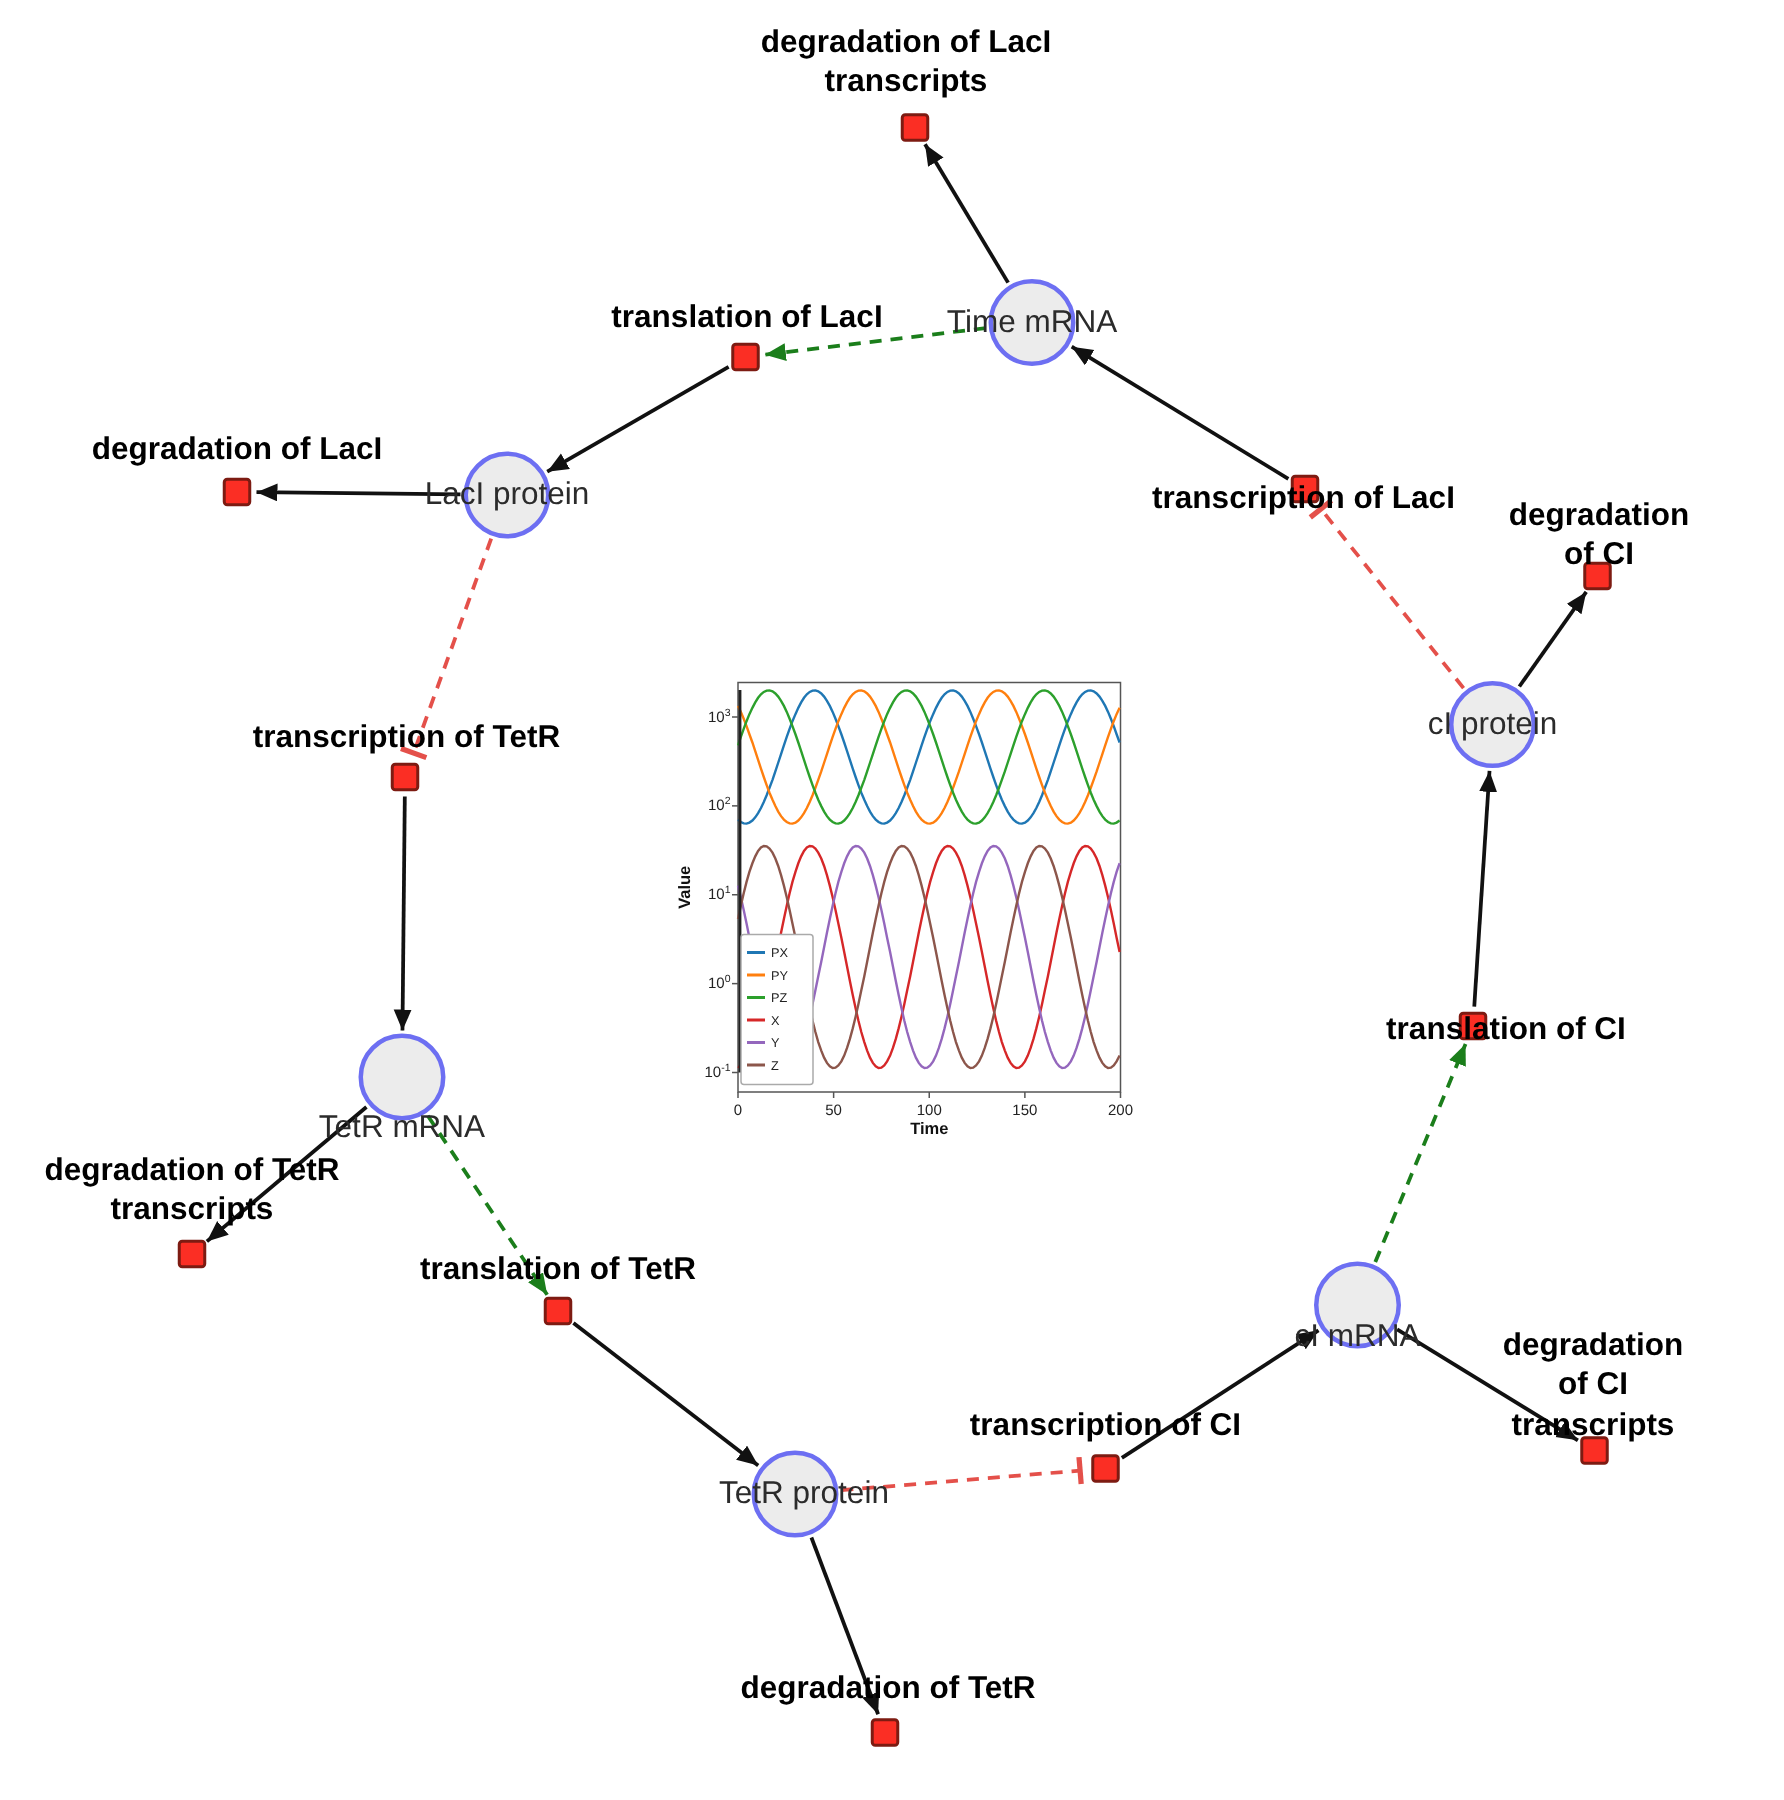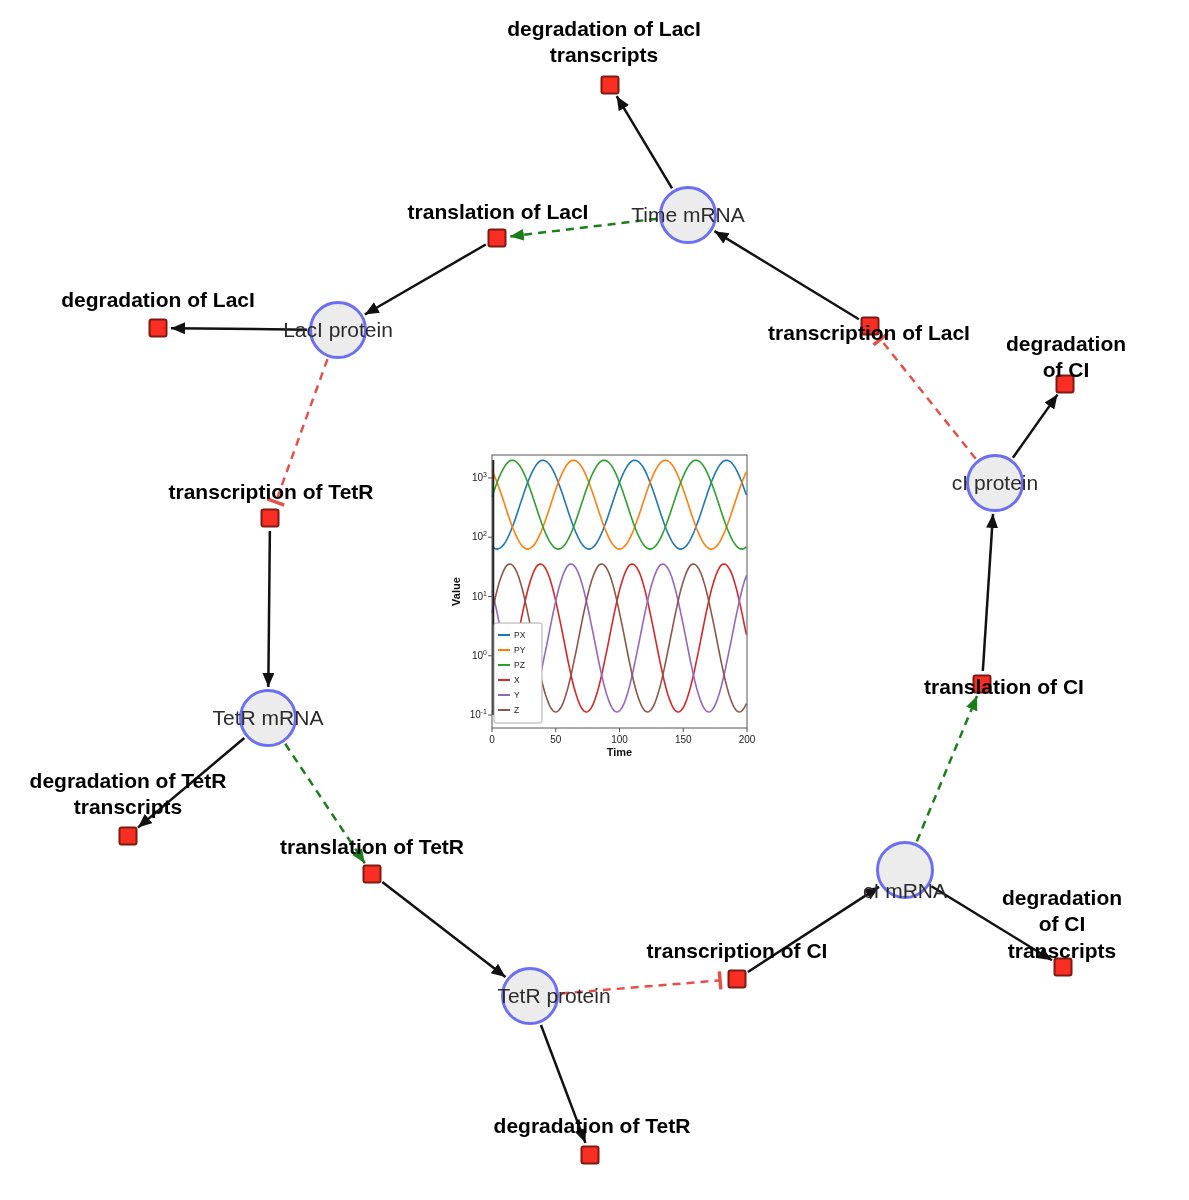--- a/index.html
+++ b/index.html
@@ -58,22 +58,22 @@
 
   <div class="node species-node" style="left: 688px; top: 215px;"></div>
   <div class="node species-node" style="left: 338px; top: 330px;"></div>
   <div class="node species-node" style="left: 268px; top: 718px;"></div>
   <div class="node species-node" style="left: 530px; top: 996px;"></div>
   <div class="node species-node" style="left: 905px; top: 870px;"></div>
   <div class="node species-node" style="left: 995px; top: 483px;"></div>
 
   <div class="species-label" style="left: 688px; top: 215px;">Time mRNA</div>
   <div class="species-label" style="left: 338px; top: 330px;">LacI protein</div>
-  <div class="species-label" style="left: 268px; top: 718px; text-align: center;">TetR mRNA</div>
-  <div class="species-label" style="left: 554px; top: 996px;">TetR protein</div>
+  <div class="species-label" style="left: 268px; top: 752px; text-align: center;">TetR mRNA</div>
+  <div class="species-label" style="left: 536px; top: 996px;">TetR protein</div>
   <div class="species-label" style="left: 905px; top: 870px; margin-top: 21px;">cI mRNA</div>
   <div class="species-label" style="left: 995px; top: 483px;">cI protein</div>
 
   <div class="node reaction-node" style="left: 610px; top: 85px;"></div>
   <div class="node reaction-node" style="left: 497px; top: 238px;"></div>
   <div class="node reaction-node" style="left: 870px; top: 326px;"></div>
   <div class="node reaction-node" style="left: 158px; top: 328px;"></div>
   <div class="node reaction-node" style="left: 1065px; top: 384px;"></div>
   <div class="node reaction-node" style="left: 270px; top: 518px;"></div>
   <div class="node reaction-node" style="left: 982px; top: 684px;"></div>

